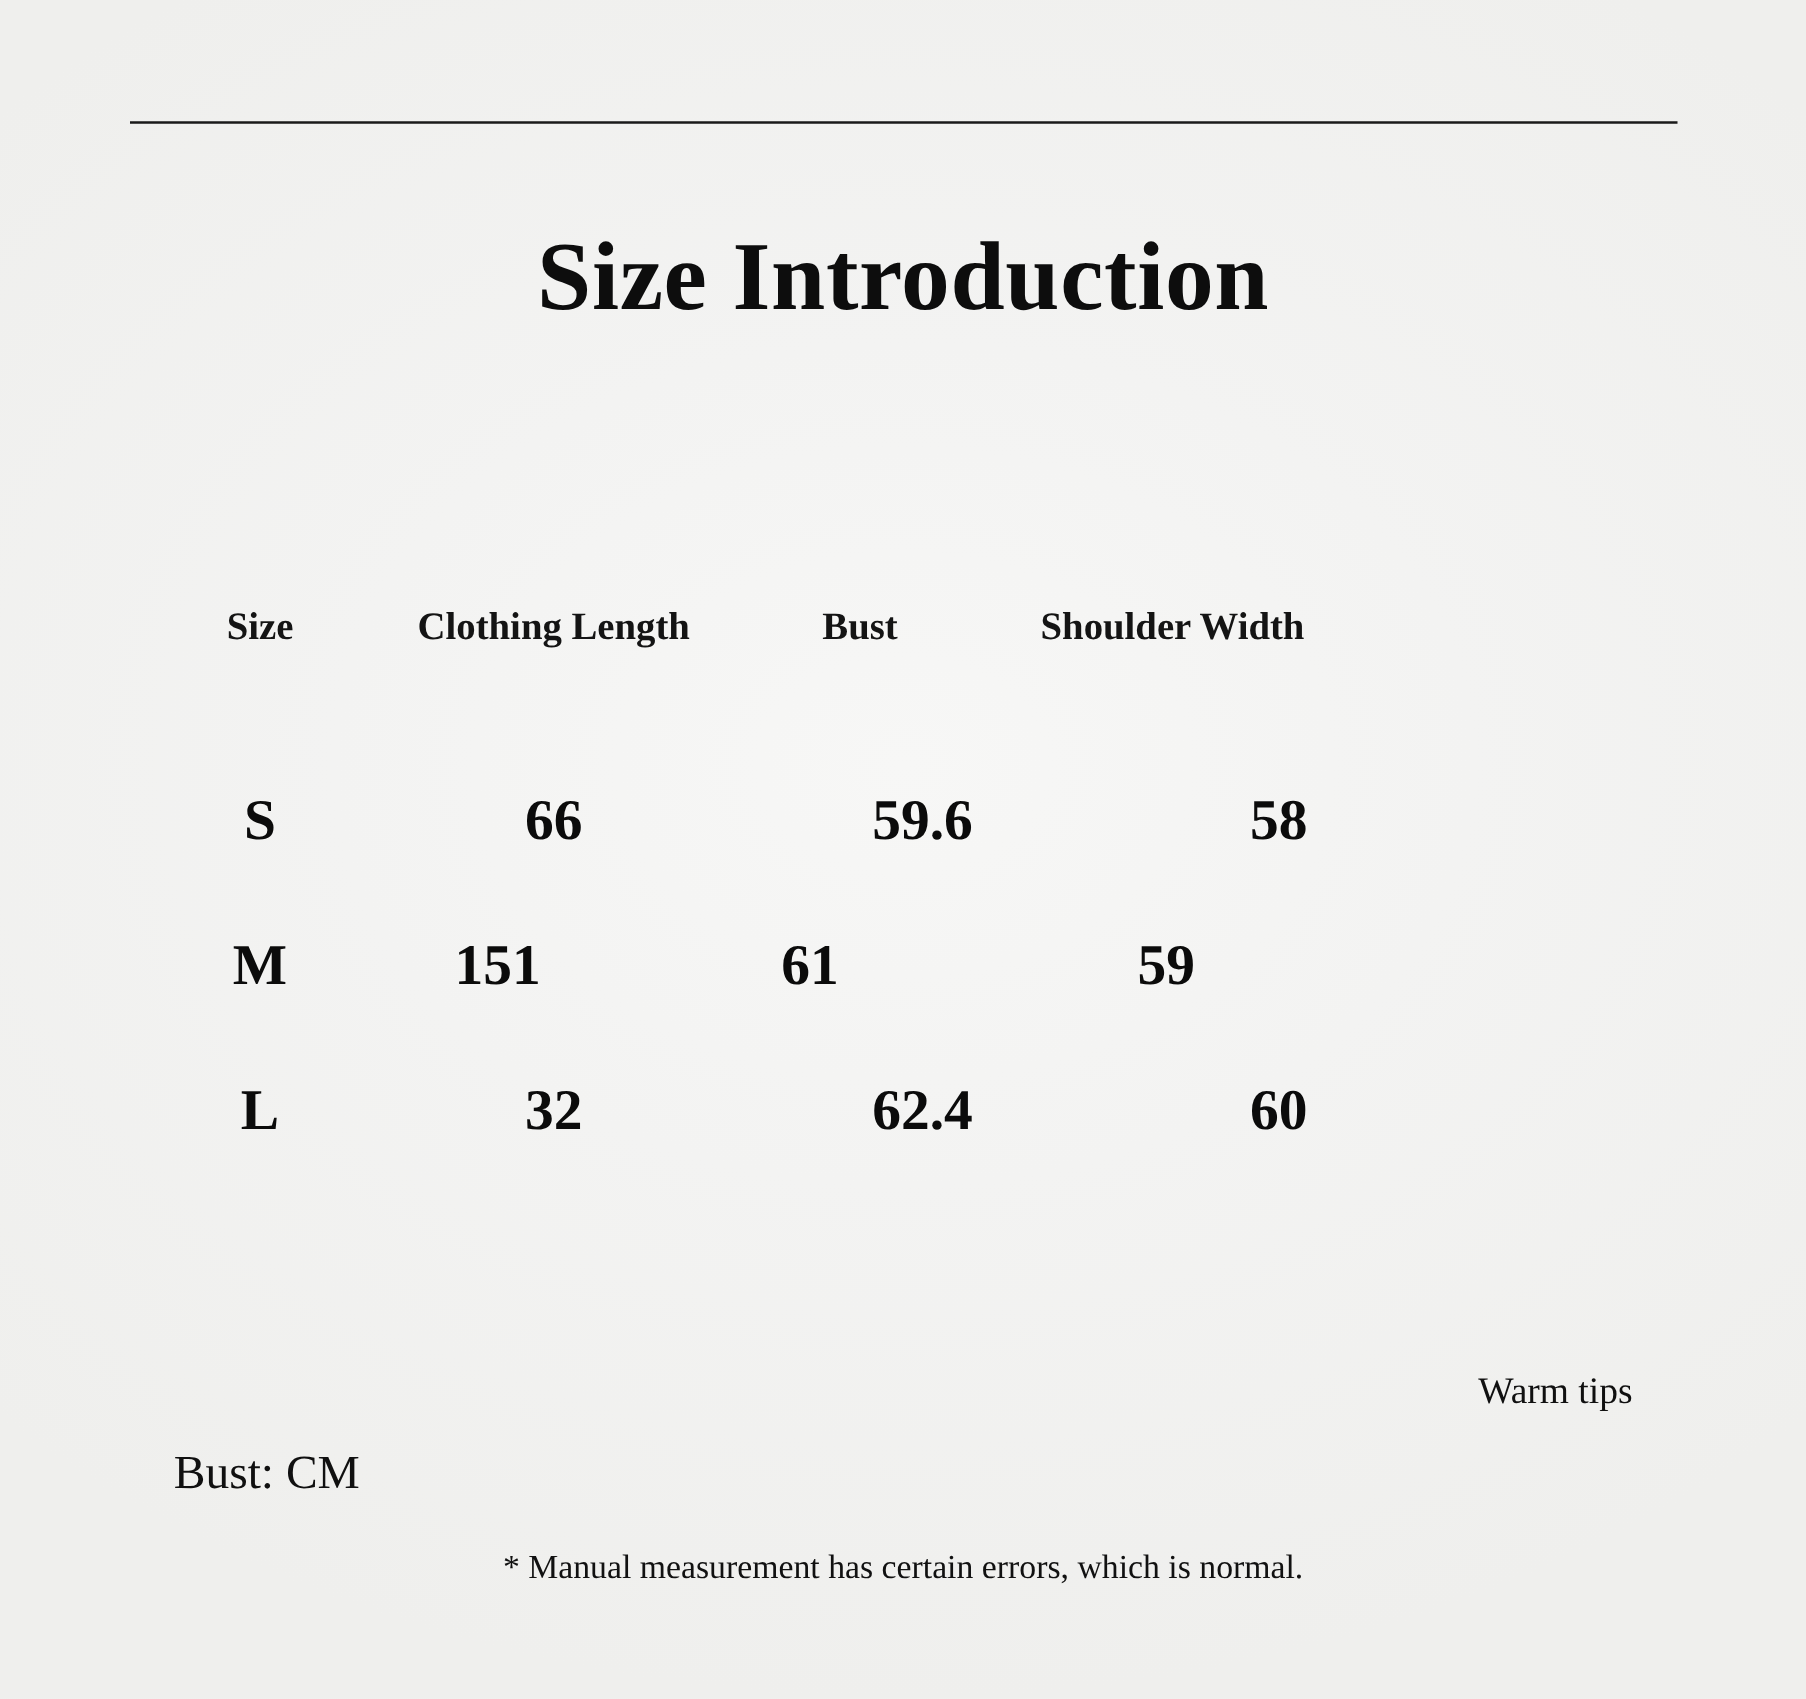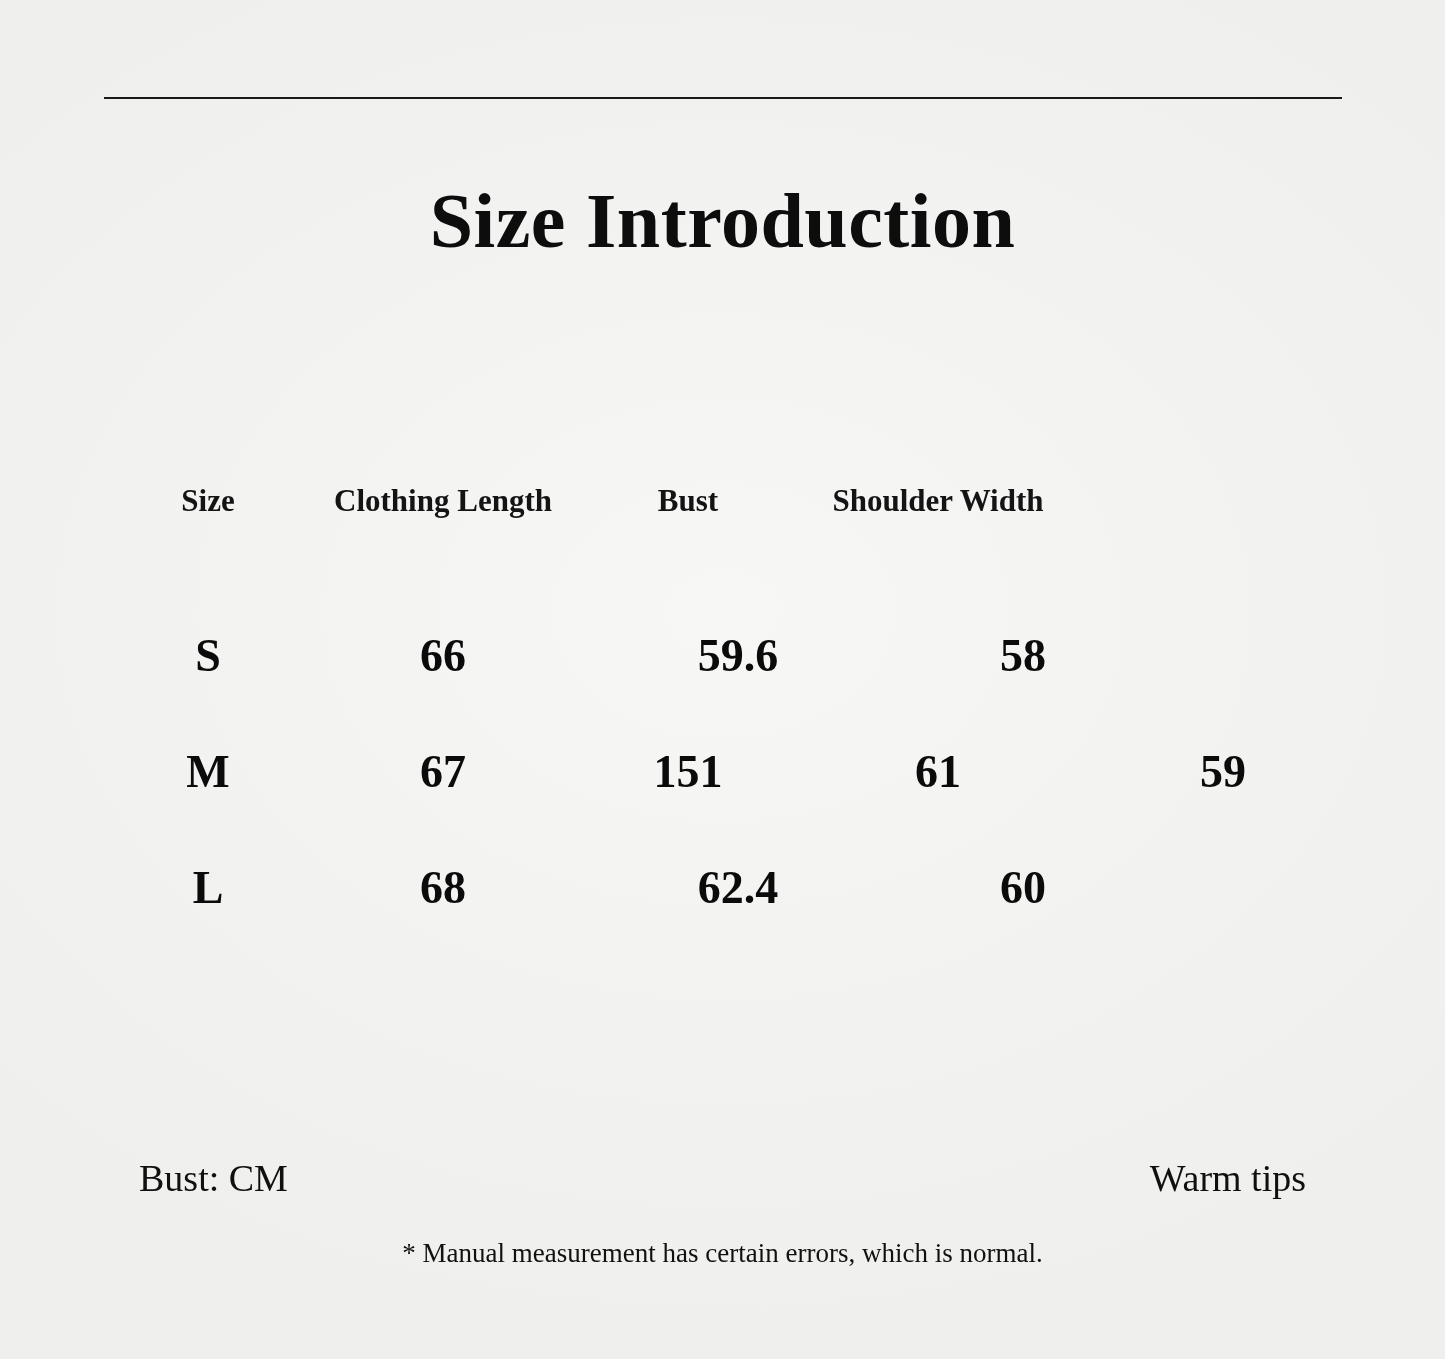--- a/index.html
+++ b/index.html
@@ -82,22 +82,22 @@
     position: absolute;
     left: 139px;
     top: 1156px;
     font-size: 38px;
     font-weight: 500;
     color: #101010;
   }
   .warm {
     position: absolute;
     right: 139px;
-    top: 1156px;
-    font-size: 38px;
+    top: 1096px;
+    font-size: 30px;
     font-weight: 500;
     color: #101010;
   }
   .note {
     position: absolute;
     left: 0;
     top: 1238px;
     width: 1445px;
     text-align: center;
     font-size: 27px;
@@ -124,29 +124,28 @@
 
     <div class="row data-row" style="margin-top:50px;">
       <div class="cell c0">S</div>
       <div class="cell c1">66</div>
       <div class="cell c3">59.6</div>
       <div class="cell c4">58</div>
     </div>
 
     <div class="row data-row">
       <div class="cell c0">M</div>
-      <div class="cell c1">67</div>
       <div class="cell c2">151</div>
       <div class="cell c3">61</div>
       <div class="cell c4">59</div>
     </div>
 
     <div class="row data-row">
       <div class="cell c0">L</div>
-      <div class="cell c1">68</div>
+      <div class="cell c1">32</div>
       <div class="cell c3">62.4</div>
       <div class="cell c4">60</div>
     </div>
 
   </div>
 
   <div class="unit">Bust: CM</div>
   <div class="warm">Warm tips</div>
   <div class="note">* Manual measurement has certain errors, which is normal.</div>
 

